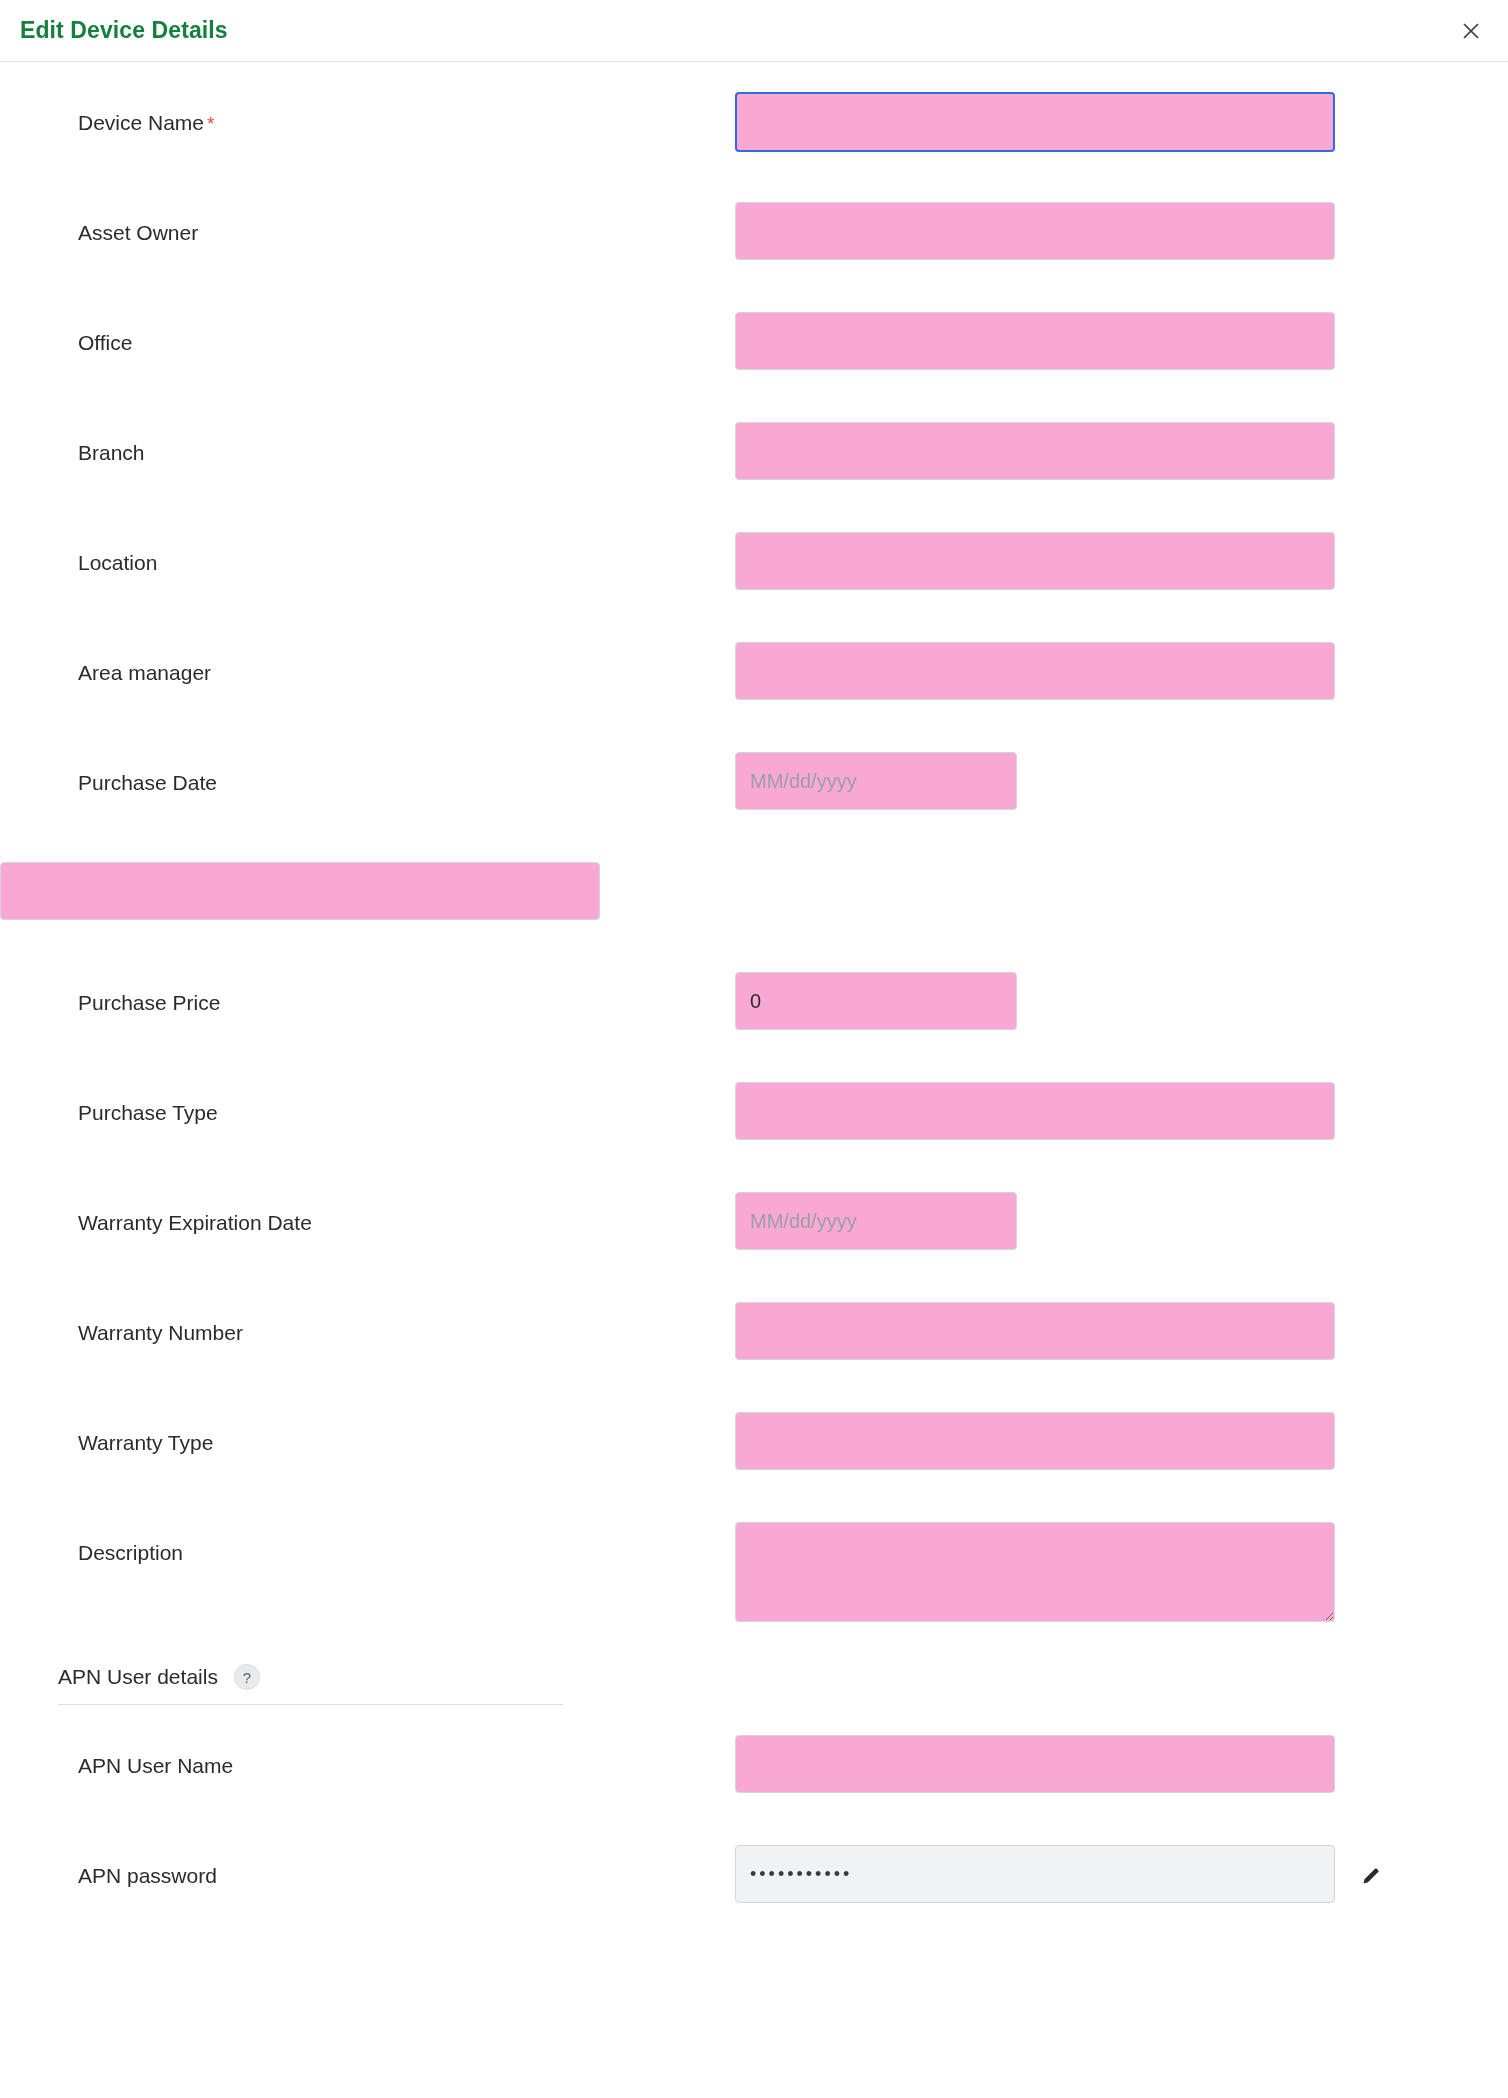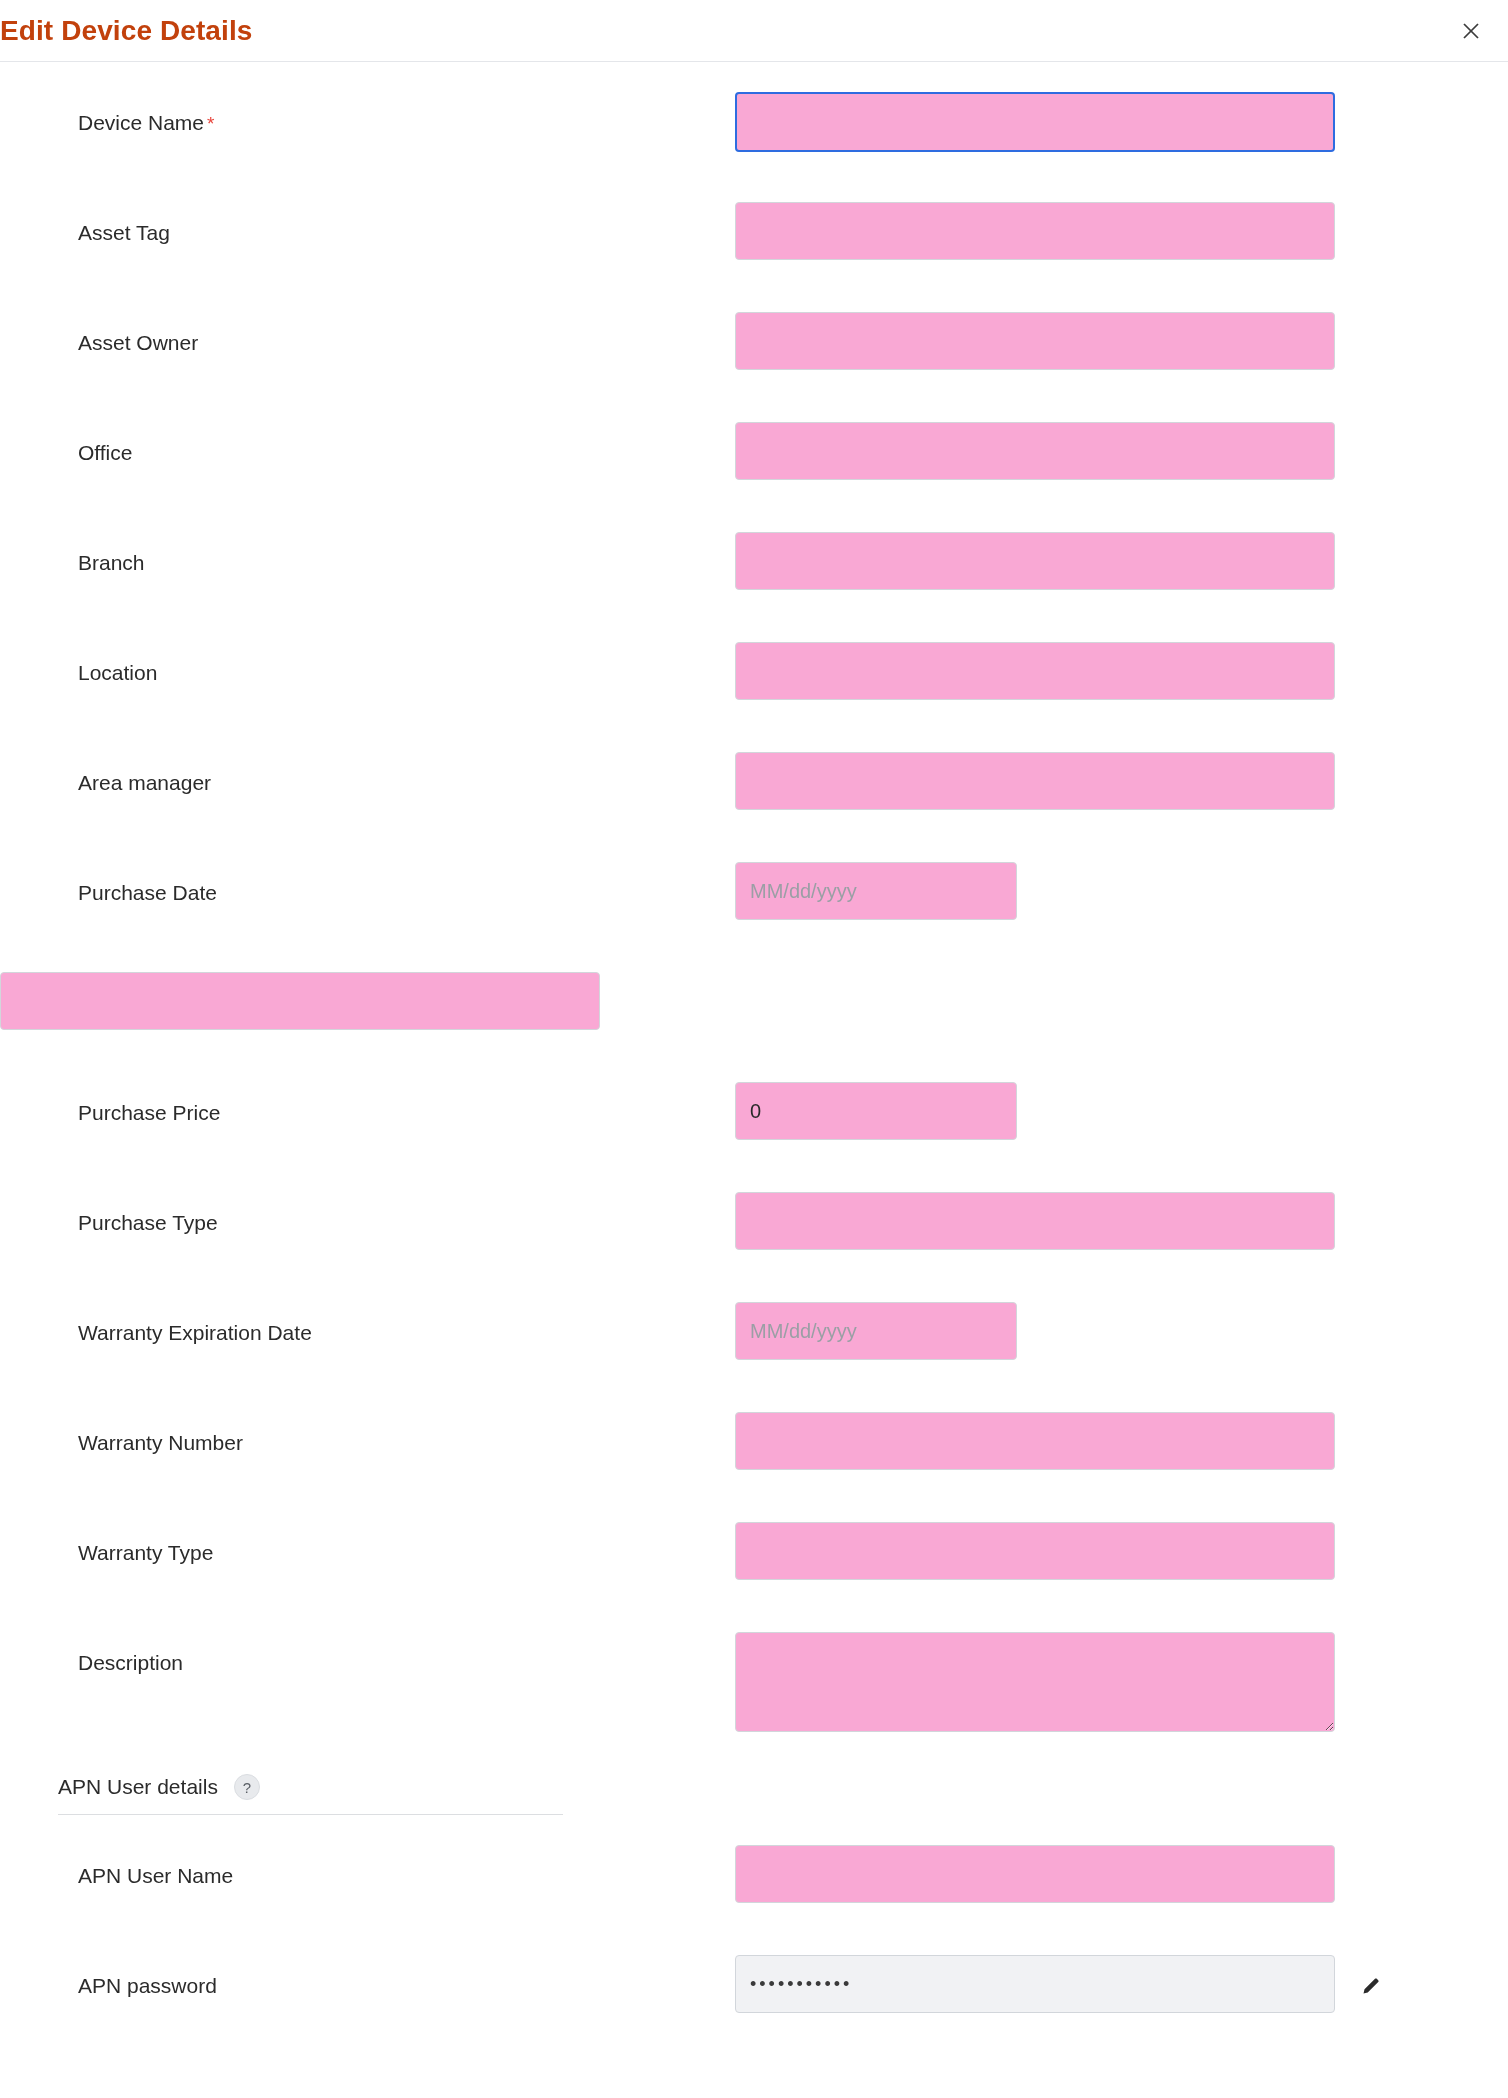--- a/index.html
+++ b/index.html
@@ -18,22 +18,23 @@
 
   
   .dialog-header {
     position: relative;
     height: 62px;
     border-bottom: 1px solid #e4e6ea;
     display: flex;
     align-items: center;
   }
   .dialog-title {
-    font-size: 28px;
-    color: #c2410c;
+    margin-left: 20px;
+    font-size: 23px;
+    color: #15803d;
     font-weight: 600;
     letter-spacing: 0.1px;
   }
   .close-btn {
     position: absolute;
     right: 22px;
     top: 50%;
     transform: translateY(-50%);
     width: 30px;
     height: 30px;
@@ -159,24 +160,20 @@
   </div>
 </div>
 
 <div class="form-body">
   <div id="main-fields">
       <div class="form-row">
         <div class="row-label"><span>Device Name</span><span class="req-star">*</span></div>
         <div class="row-field"><input type="text" class="txt focused" placeholder="" style=""></div>
       </div>
       <div class="form-row">
-        <div class="row-label"><span>Asset Tag</span></div>
-        <div class="row-field"><input type="text" class="txt" placeholder="" style=""></div>
-      </div>
-      <div class="form-row">
         <div class="row-label"><span>Asset Owner</span></div>
         <div class="row-field"><input type="text" class="txt" placeholder="" style=""></div>
       </div>
       <div class="form-row">
         <div class="row-label"><span>Office</span></div>
         <div class="row-field"><input type="text" class="txt" placeholder="" style=""></div>
       </div>
       <div class="form-row">
         <div class="row-label"><span>Branch</span></div>
         <div class="row-field"><input type="text" class="txt" placeholder="" style=""></div>

